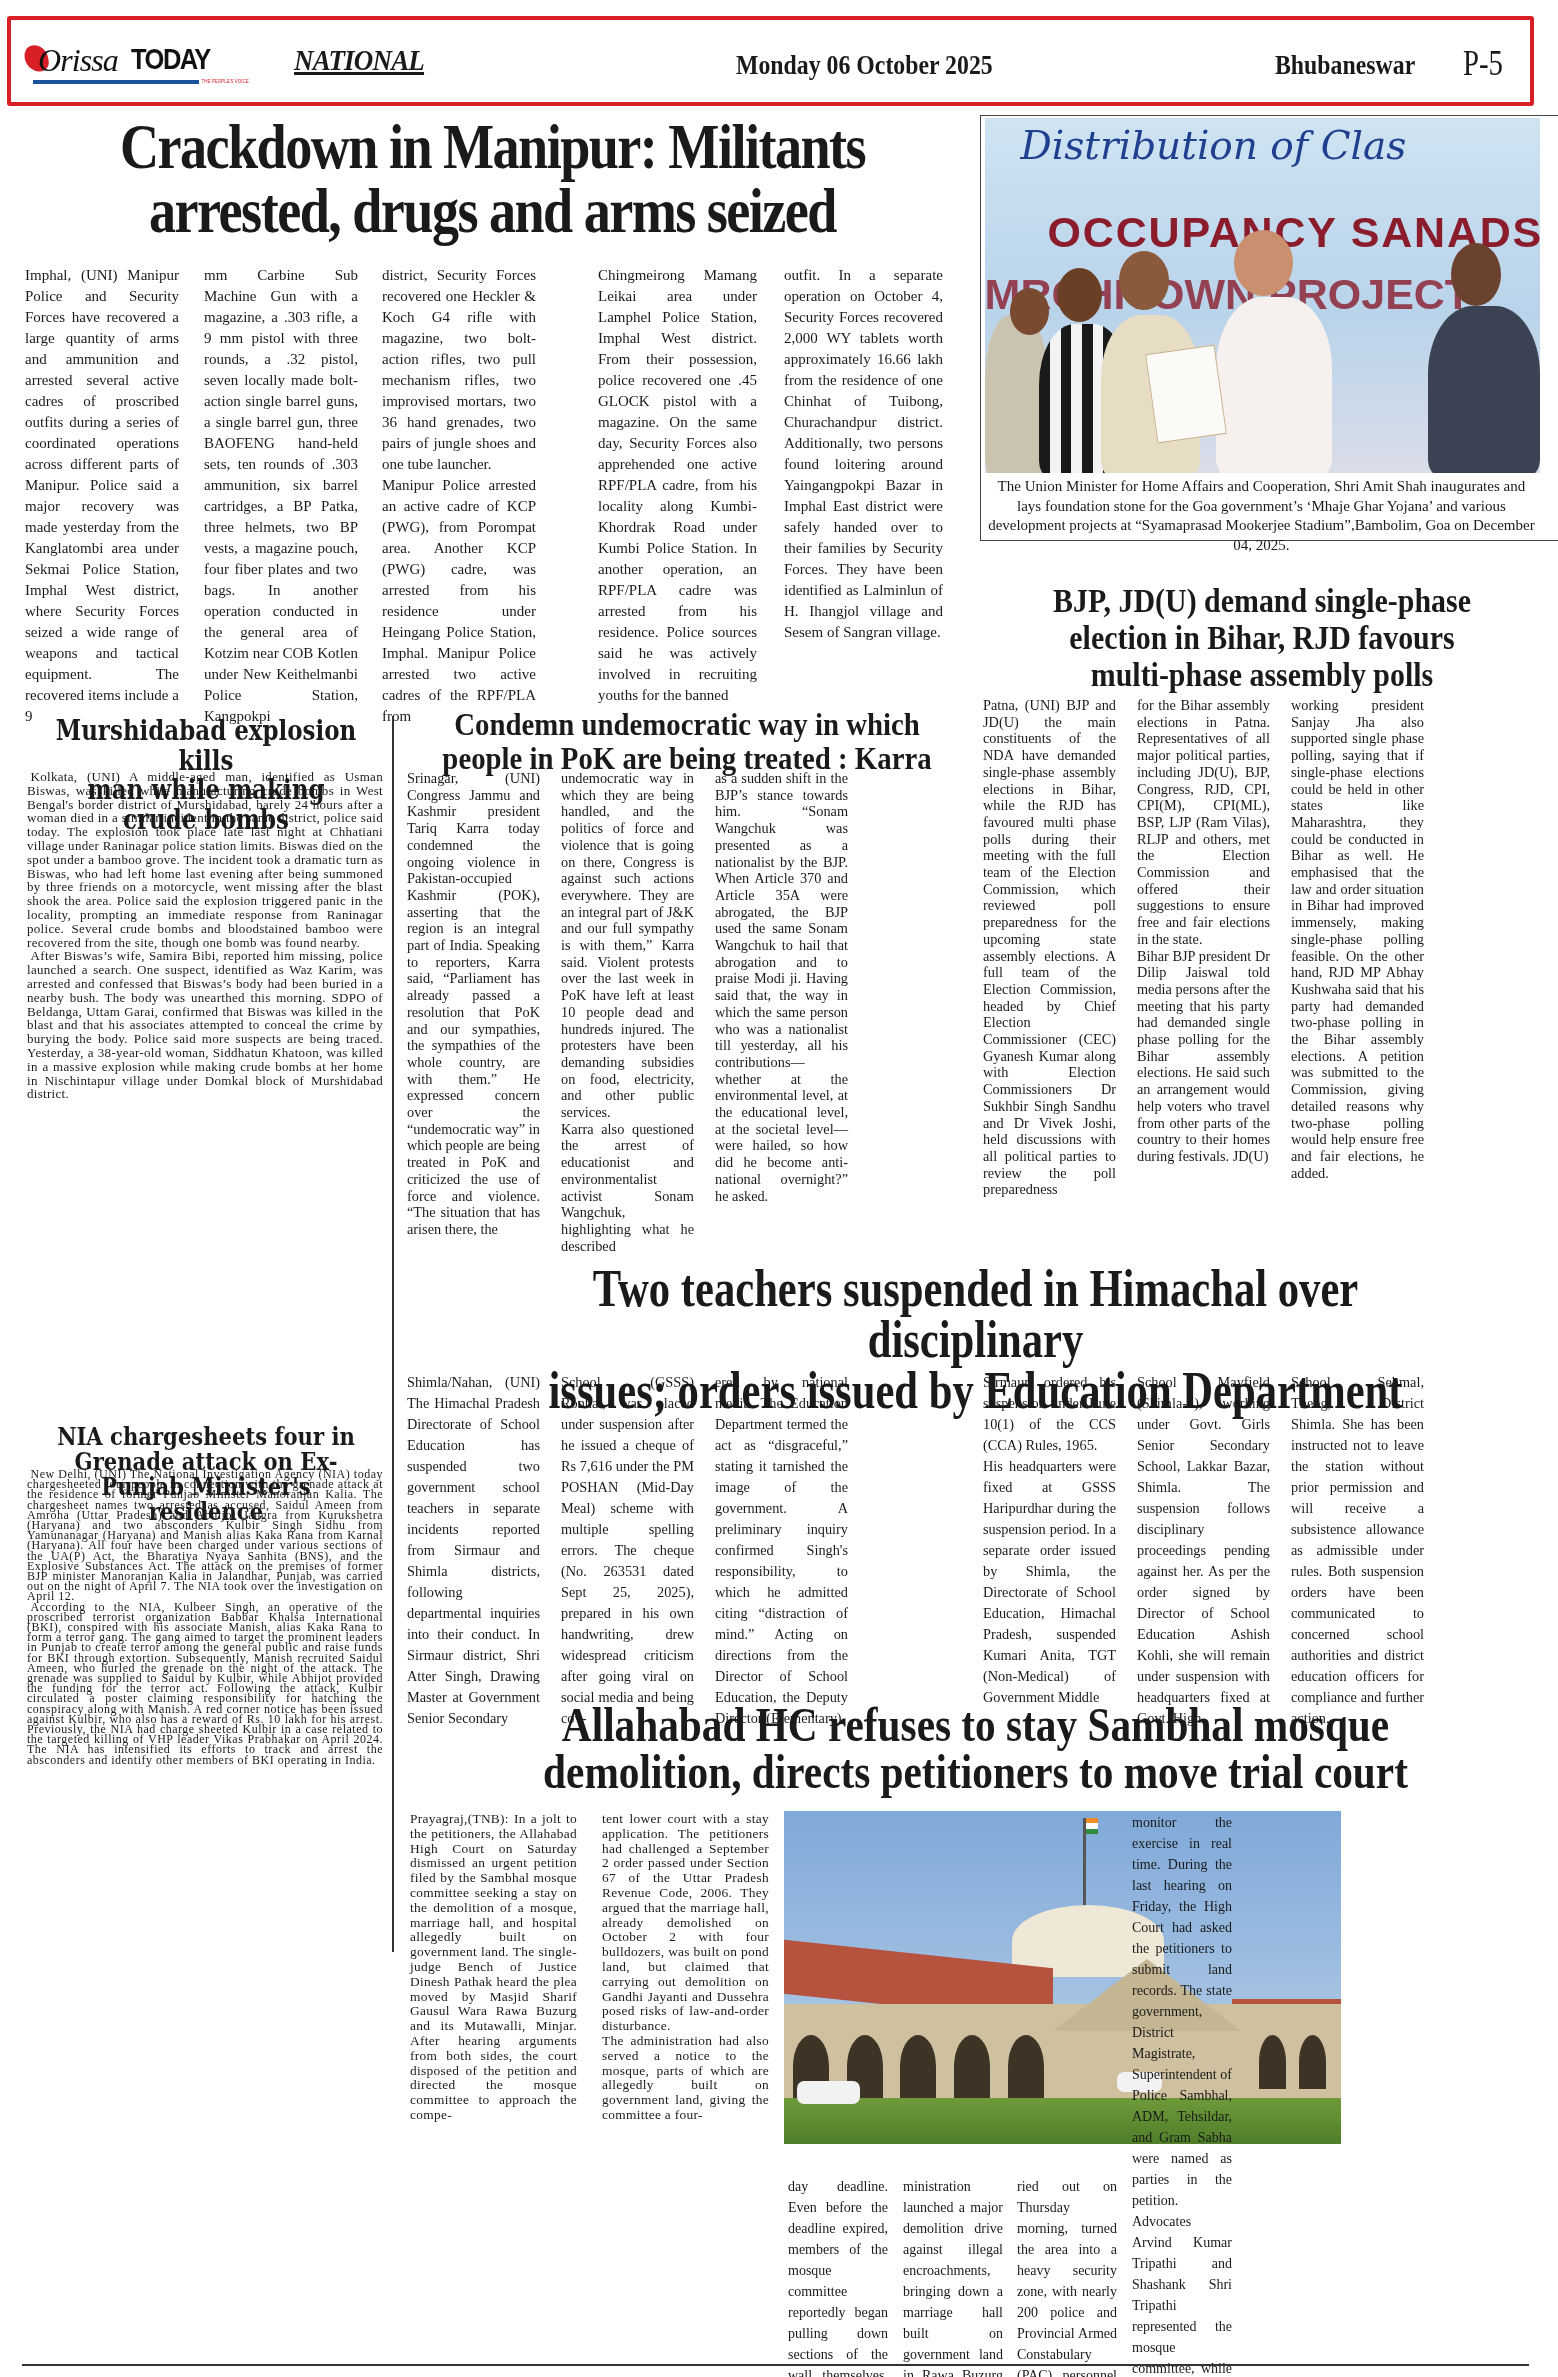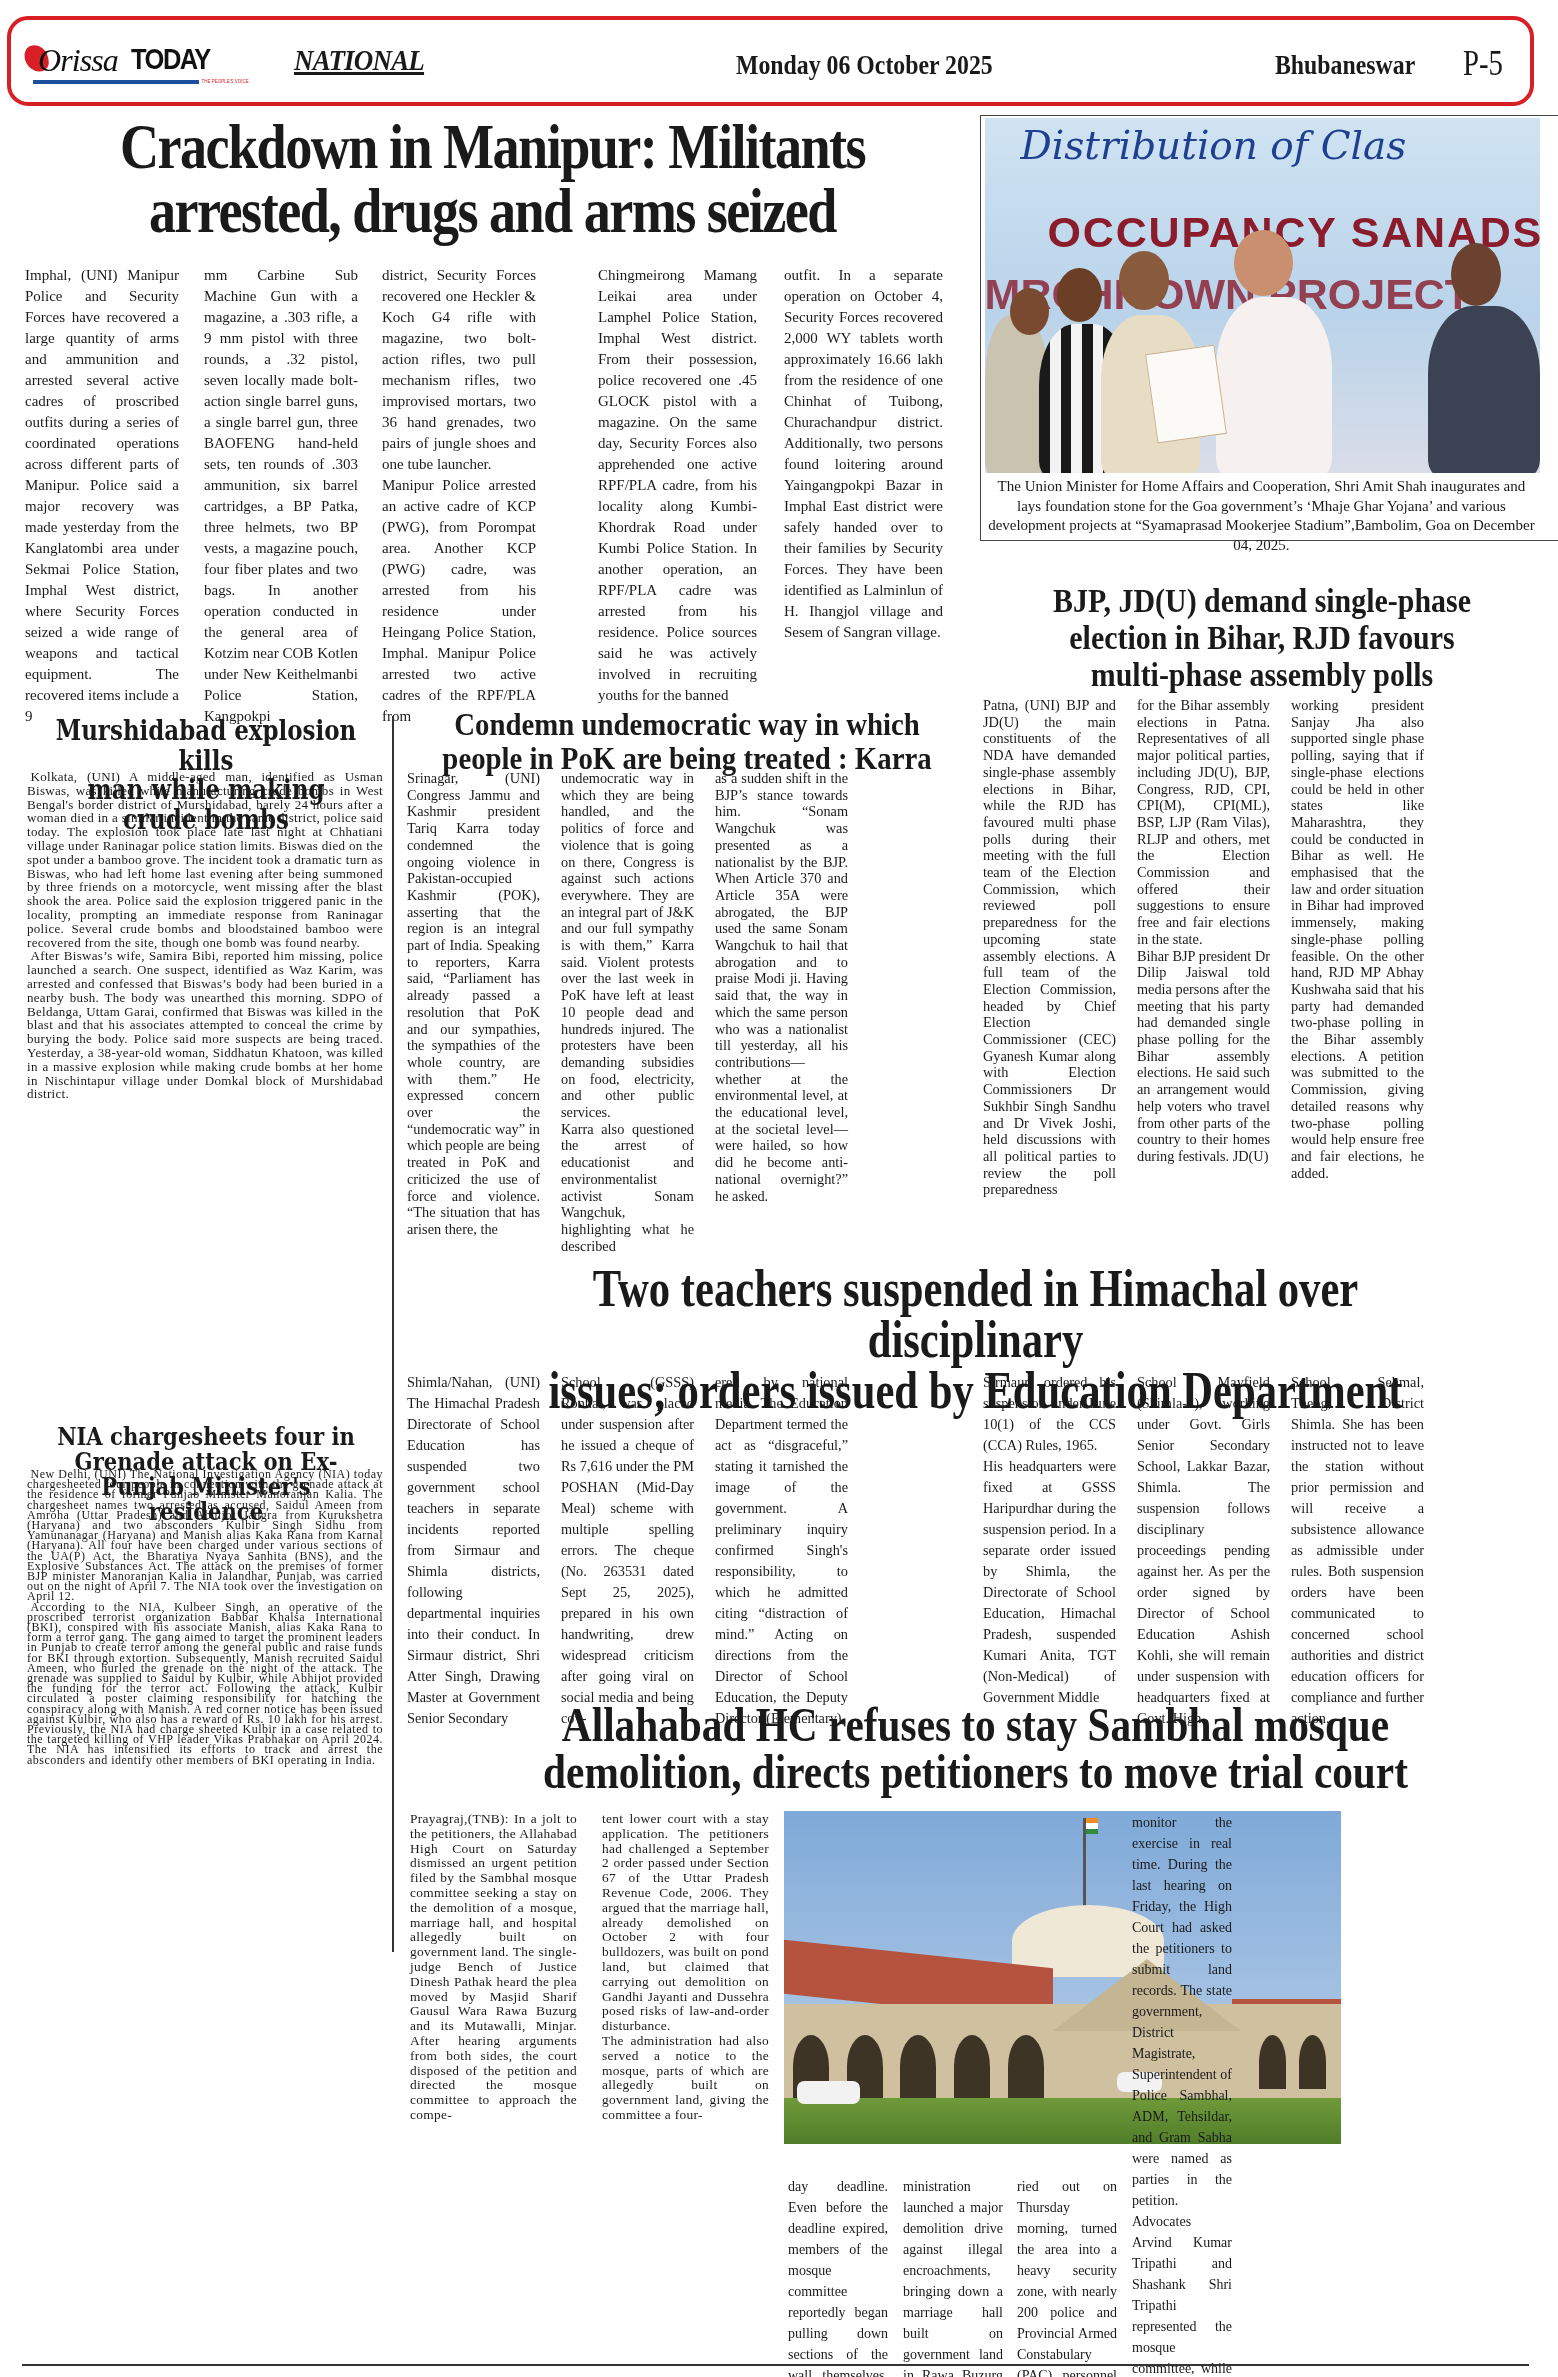--- a/index.html
+++ b/index.html
@@ -1,21 +1,21 @@
 <!DOCTYPE html>
 <html style="font-size:14.3px"><head>
 <meta charset="utf-8">
 <style>
   * { box-sizing: border-box; margin: 0; padding: 0; }
   html, body { width: 1558px; height: 2377px; background: #fff; overflow: hidden; }
   body { position: relative; font-family: "Liberation Serif", "DejaVu Serif", serif; color: #1a1a1a; }
 
   .masthead {
     position: absolute; left: 7.2px; top: 16px; width: 1527px; height: 90px;
-    border: 4.5px solid #d81f26; border-radius: 21px; background: #fff;
+    border: 4.5px solid #d81f26; border-radius: 3px; background: #fff;
   }
   .logo { position: absolute; left: 14.3px; top: 21.5px; width: 224px; height: 45px; }
   .logo-map { position: absolute; left: 0; top: 3.6px; width: 23px; height: 27px; background: #d81f26;
     border-radius: 40% 55% 35% 60%; transform: rotate(-12deg); }
   .logo-orissa { position: absolute; left: 12.5px; top: 0; font-family: "Liberation Serif", serif; font-style: italic;
     font-size: 32px; color: #111; letter-spacing: -0.9px; }
   .logo-today { position: absolute; left: 106px; top: 0; font-family: "Liberation Sans", sans-serif; font-weight: bold;
     font-size: 30px; color: #111; letter-spacing: -1.8px; transform: scaleX(0.85); transform-origin: left; }
   .logo-bar { position: absolute; left: 7.2px; top: 38px; width: 166px; height: 4.5px; background: #1c4f9c; }
   .logo-tag { position: absolute; left: 176px; top: 37px; font-size: 4.5px; color: #d81f26; font-family: "Liberation Sans", sans-serif; }

